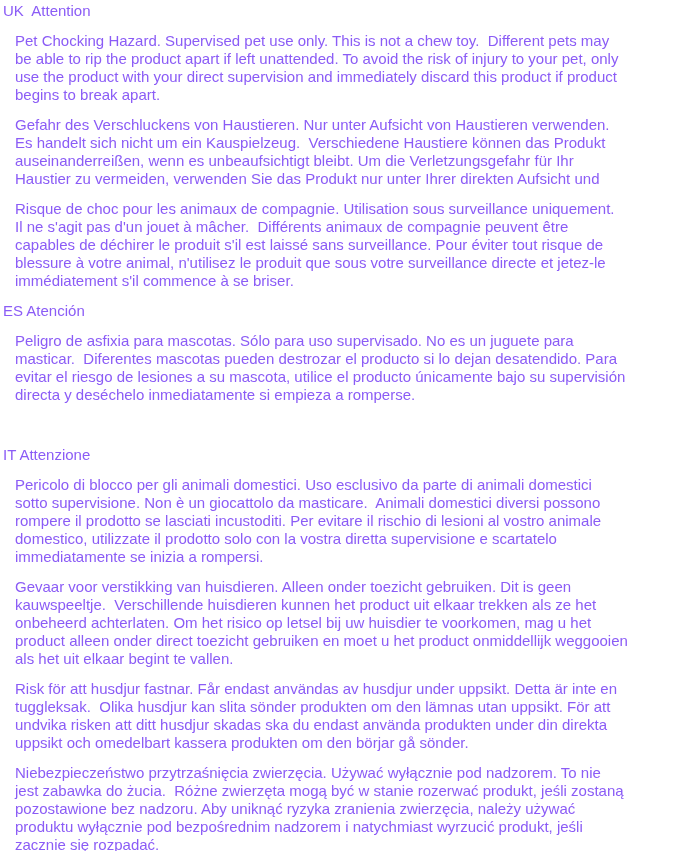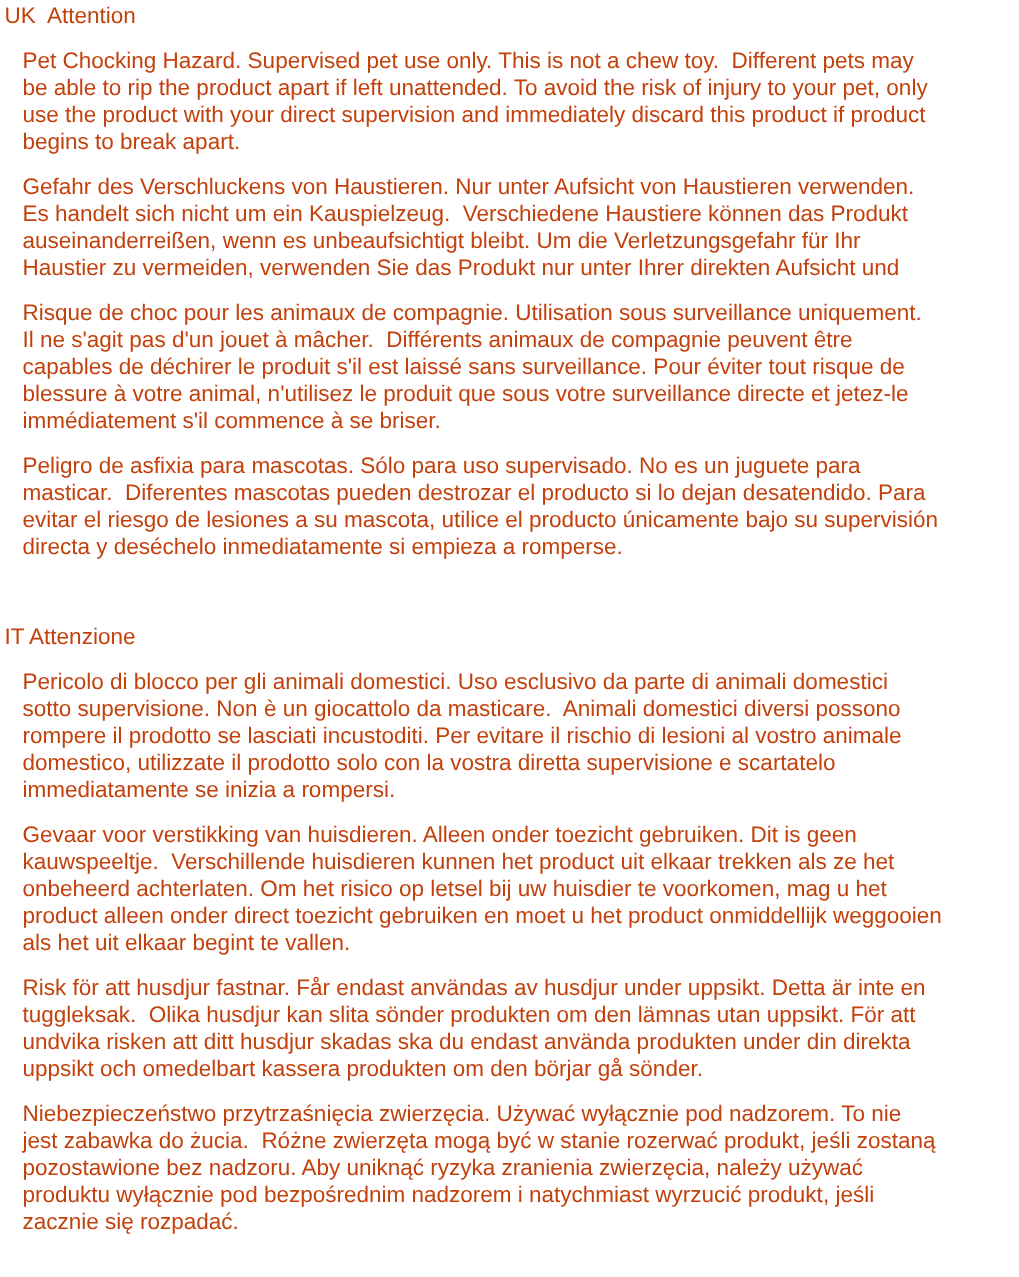--- a/index.html
+++ b/index.html
@@ -10,21 +10,21 @@
   .page {
     width: 679px;
     height: 851px;
     background: #ffffff;
     box-sizing: border-box;
     padding: 2px 2px 0 3px;
     overflow: hidden;
     font-family: "Liberation Sans", "DejaVu Sans", sans-serif;
     font-size: 15px;
     line-height: 18px;
-    color: #c2410c;
+    color: #8b5cf6;
   }
   .section {
     margin: 0 0 4px 0;
   }
   .section.big-gap-after {
     margin-bottom: 42px;
   }
   .section-heading {
     font-weight: normal;
     font-size: 15px;
@@ -59,20 +59,21 @@
 
   <div class="section">
     <div class="section-body">Risque de choc pour les animaux de compagnie. Utilisation sous surveillance uniquement.
 Il ne s'agit pas d'un jouet à mâcher.  Différents animaux de compagnie peuvent être
 capables de déchirer le produit s'il est laissé sans surveillance. Pour éviter tout risque de
 blessure à votre animal, n'utilisez le produit que sous votre surveillance directe et jetez-le
 immédiatement s'il commence à se briser.</div>
   </div>
 
   <div class="section big-gap-after">
+    <div class="section-heading">ES Atención</div>
     <div class="section-body">Peligro de asfixia para mascotas. Sólo para uso supervisado. No es un juguete para
 masticar.  Diferentes mascotas pueden destrozar el producto si lo dejan desatendido. Para
 evitar el riesgo de lesiones a su mascota, utilice el producto únicamente bajo su supervisión
 directa y deséchelo inmediatamente si empieza a romperse.</div>
   </div>
 
   <div class="section">
     <div class="section-heading">IT Attenzione</div>
     <div class="section-body">Pericolo di blocco per gli animali domestici. Uso esclusivo da parte di animali domestici
 sotto supervisione. Non è un giocattolo da masticare.  Animali domestici diversi possono

